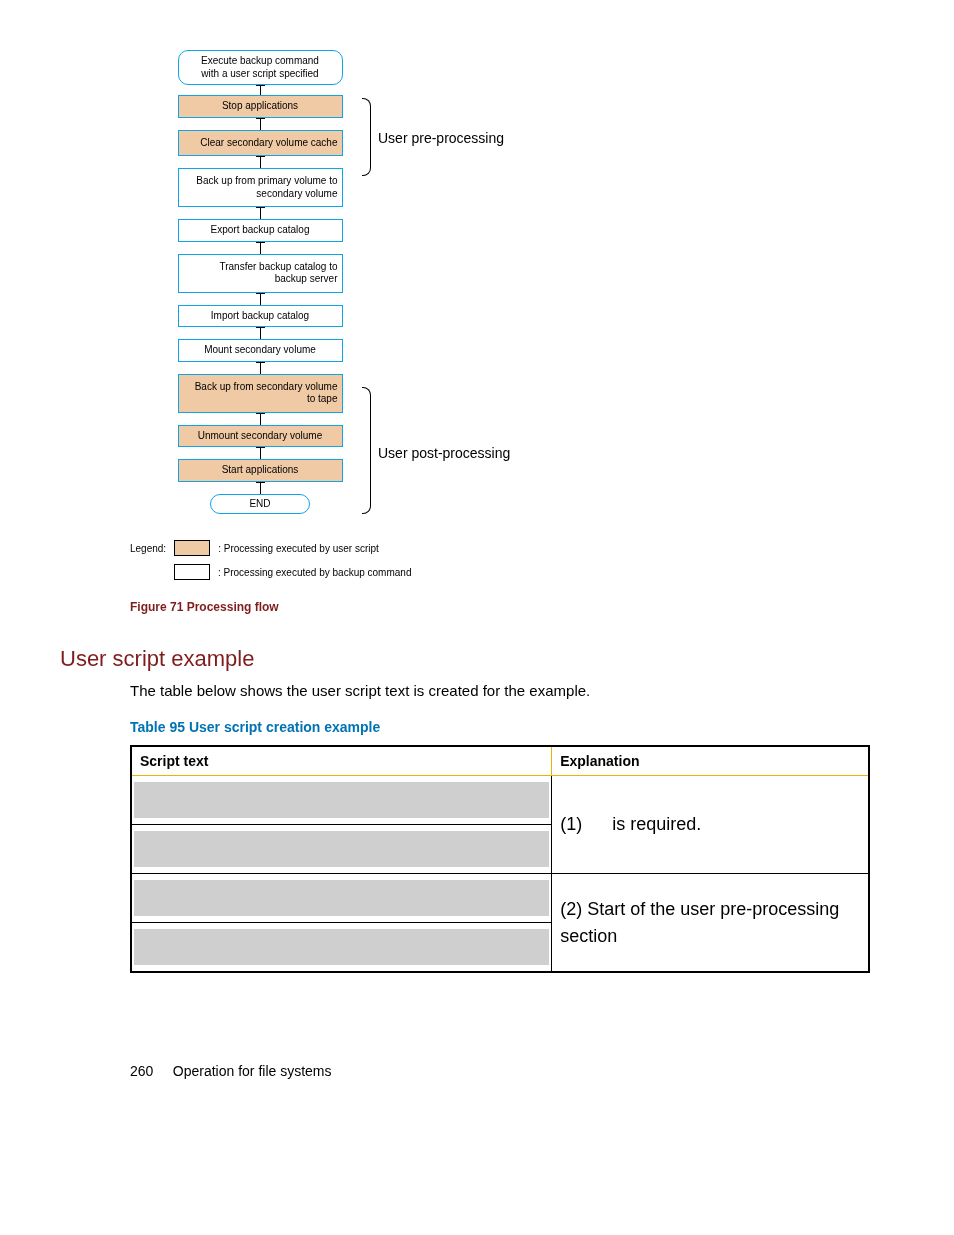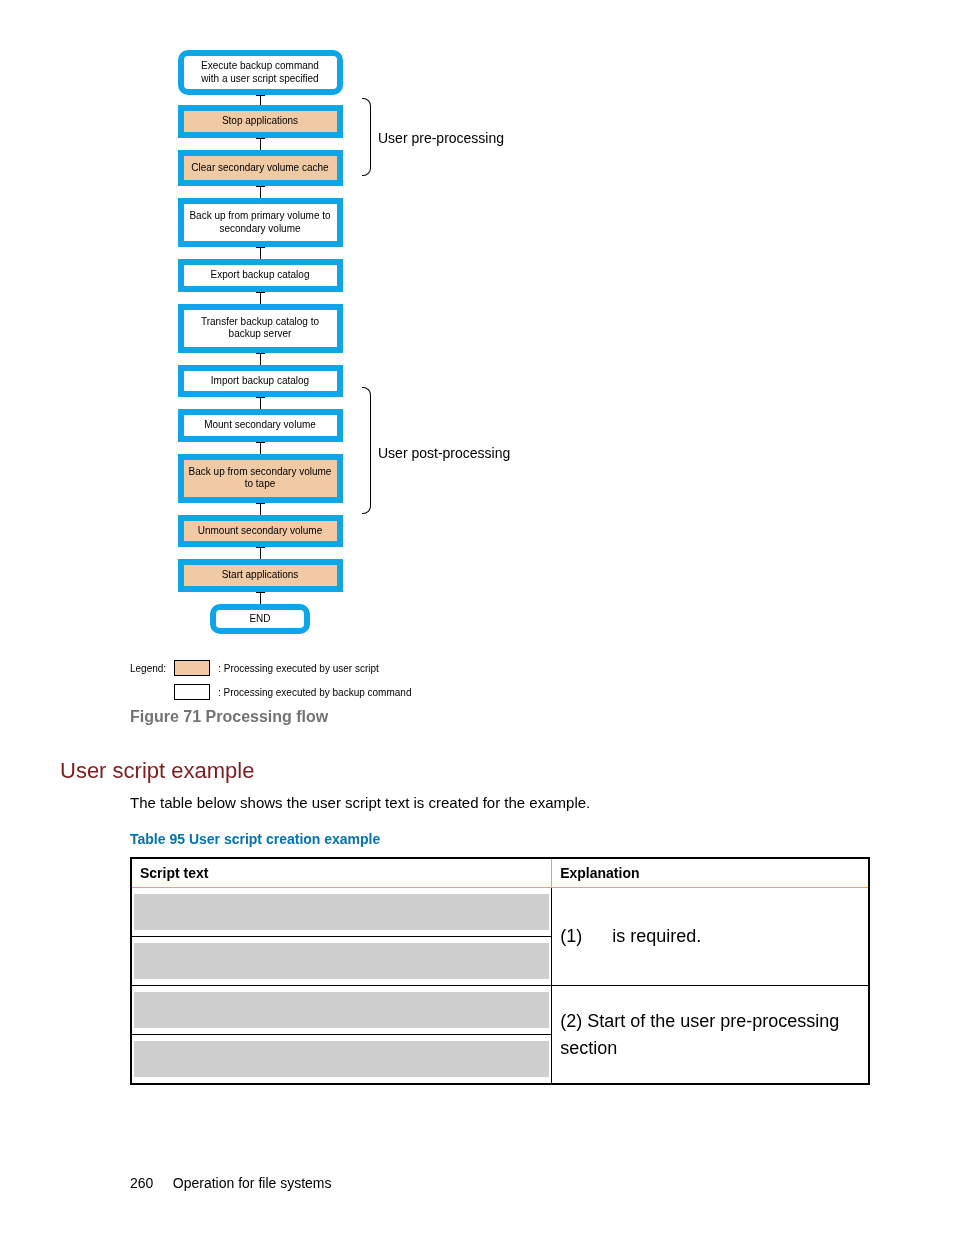--- a/index.html
+++ b/index.html
@@ -20,31 +20,32 @@
   }
   .flow-col {
     display: flex;
     flex-direction: column;
     align-items: center;
     width: 200px;
     margin-left: 30px;
   }
   .node {
     width: 165px;
-    border: 6px solid #0ea5e9;
+    border: 1px solid #0ea5e9;
     text-align: center;
     font-size: 10px;
     line-height: 1.25;
     padding: 4px 4px;
     box-sizing: border-box;
     background: #fff;
   }
   .node.wide {
     width: 165px;
     padding: 6px 4px;
+    text-align: right;
   }
   .node.tan {
     background: #f0c9a5;
   }
   .node.start {
     border-radius: 10px;
     padding: 4px 4px;
   }
   .node.end {
     border-radius: 10px;
@@ -104,25 +105,25 @@
   }
   .legend-row { display: flex; align-items: center; gap: 8px; text-align: right; }
   .legend-box {
     width: 34px;
     height: 14px;
     border: 1px solid #000;
   }
   .legend-box.tan { background: #f0c9a5; }
 
   .caption {
-    color: #737373;
+    color: #7f1d1d;
     font-weight: bold;
-    font-size: 16px;
-    margin-left: 70px;
-    margin-top: 8px;
+    font-size: 12px;
+    margin-left: 70px;
+    margin-top: 20px;
   }
   .h2 {
     color: #7f1d1d;
     font-weight: 300;
     font-size: 22px;
     margin-top: 32px;
   }
   .body-text {
     font-size: 15px;
     margin-left: 70px;

